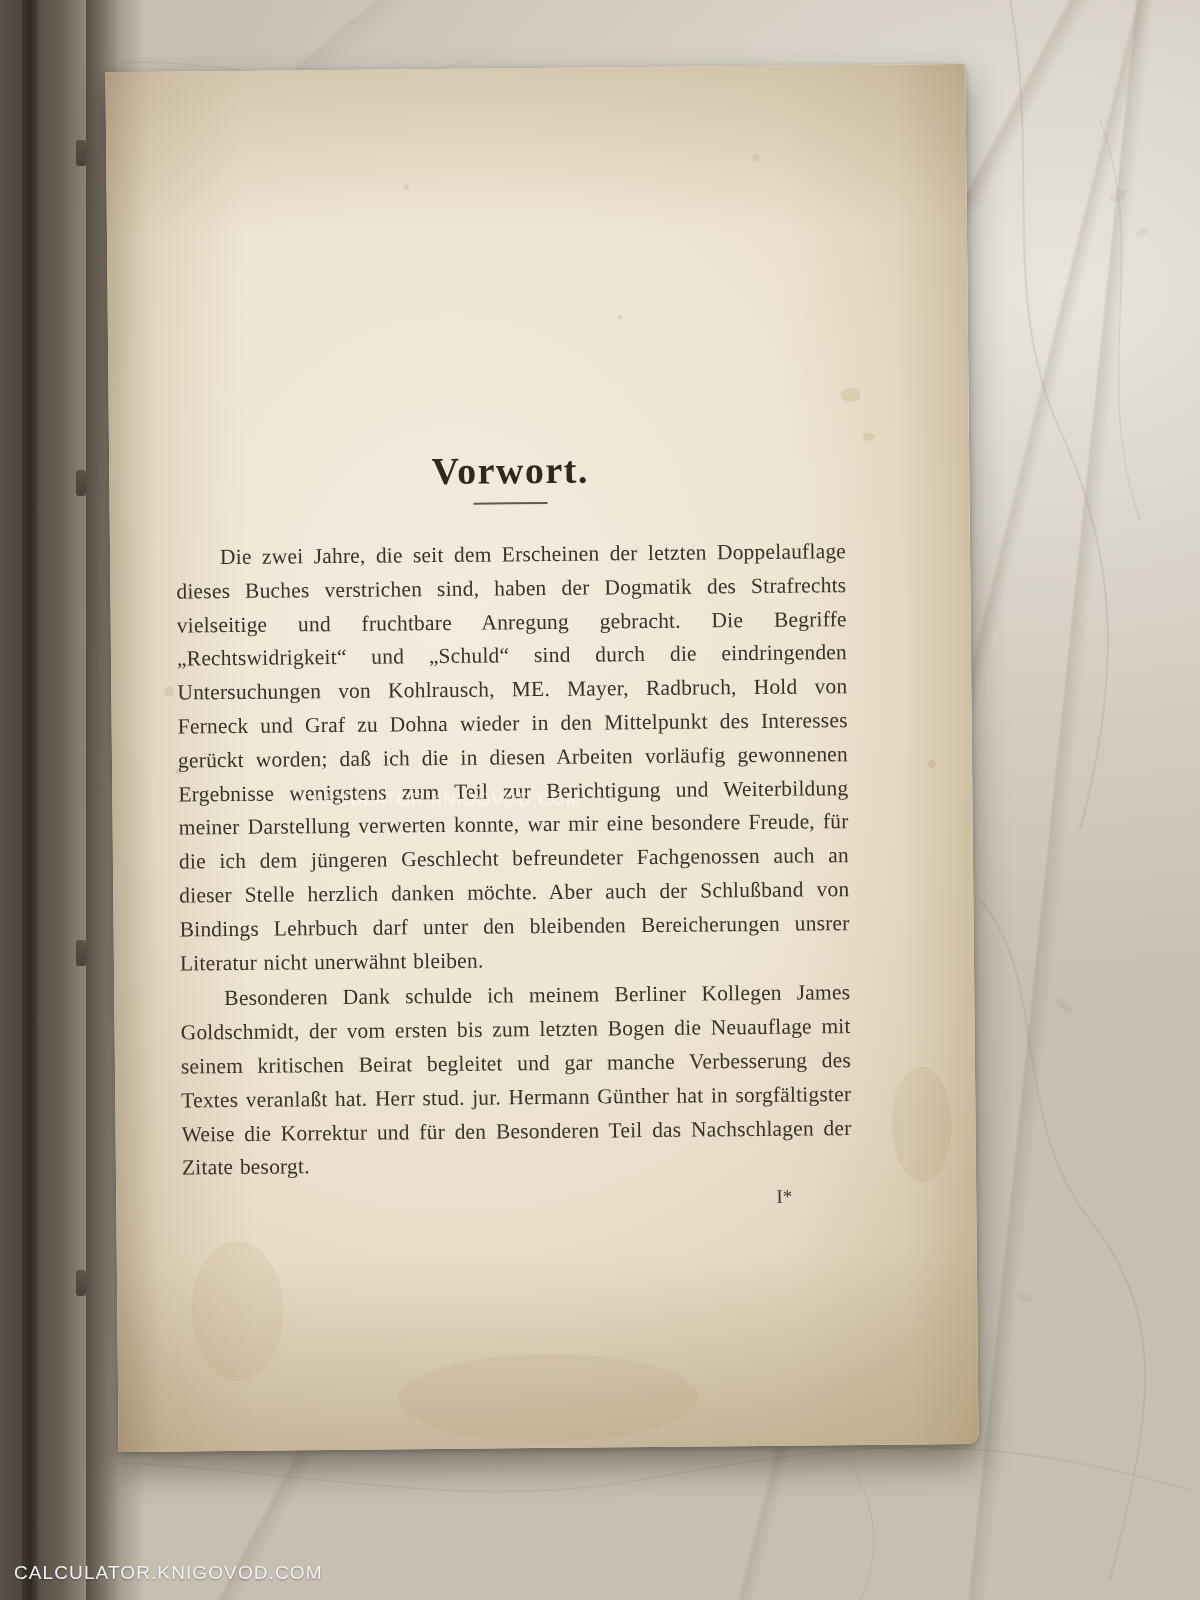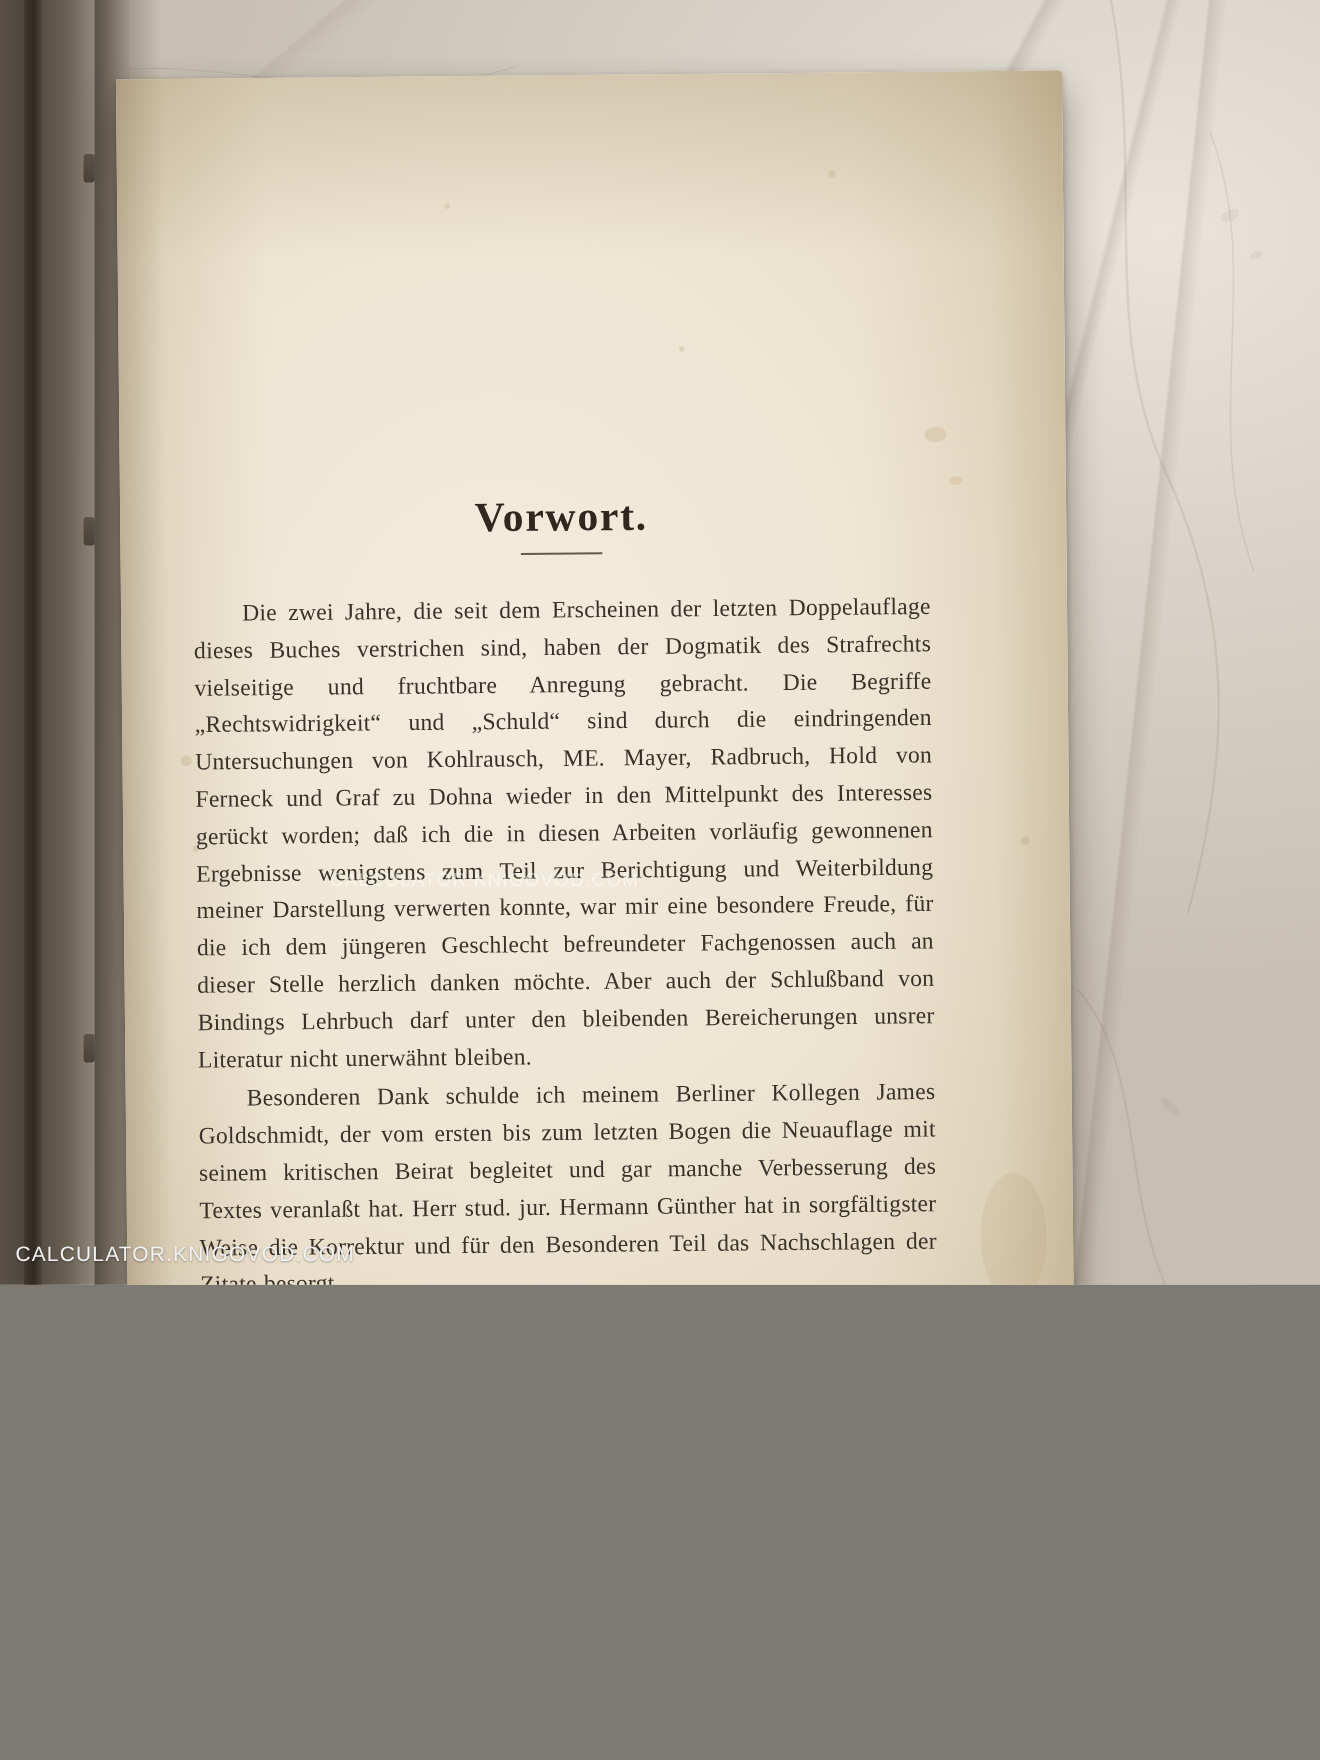--- a/index.html
+++ b/index.html
@@ -4,21 +4,21 @@
 <title>Vorwort</title>
 <style>
   html, body {
     margin: 0;
     padding: 0;
     background: #7d7a74;
   }
   .shot {
     position: relative;
     width: 1200px;
-    height: 1168px;
+    height: 1600px;
     overflow: hidden;
     font-family: "Liberation Serif", serif;
     text-decoration: underline;
   }
 
   
   .marble {
     position: absolute;
     inset: 0;
     background:

